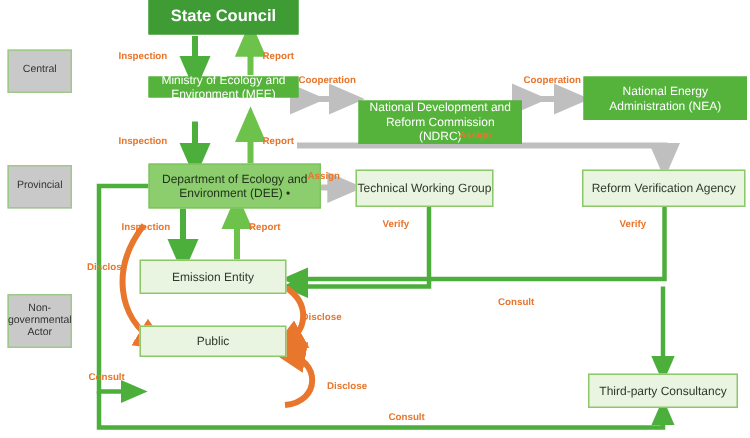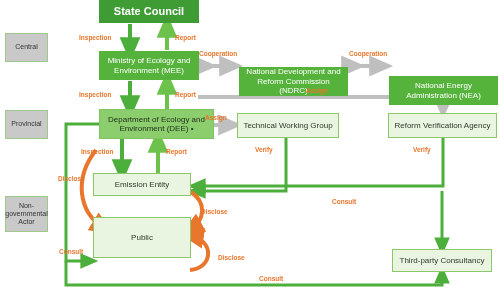--- a/index.html
+++ b/index.html
@@ -80,35 +80,35 @@
 
     <path d="M190 270 C 214 268, 214 240, 191 236" fill="none" stroke="#e8762c" stroke-width="4" marker-end="url(#ahO)"></path>
   </svg>
 
   <div class="node cat" style="left:5px;top:33px;width:43px;height:29px;">Central</div>
   <div class="node cat" style="left:5px;top:110px;width:43px;height:29px;">Provincial</div>
   <div class="node cat" style="left:5px;top:196px;width:43px;height:36px;padding:0 2px;">Non-governmental Actor</div>
 
   <div class="node lvl-dark" style="left:99px;top:0px;width:100px;height:23px;">State Council</div>
 
-  <div class="node lvl-mid" style="left:99px;top:51px;width:100px;height:29px;padding:0 3px;">Ministry of Ecology and Environment (MEE)</div>
+  <div class="node lvl-mid" style="left:99px;top:51px;width:100px;height:14px;padding:0 3px;">Ministry of Ecology and Environment (MEE)</div>
 
   <div class="node lvl-mid" style="left:239px;top:67px;width:109px;height:29px;padding:0 3px;">National Development and Reform Commission (NDRC)</div>
 
-  <div class="node lvl-mid" style="left:389px;top:51px;width:109px;height:29px;padding:0 3px;margin-top:25px;">National Energy Administration (NEA)</div>
+  <div class="node lvl-mid" style="left:389px;top:51px;width:109px;height:29px;padding:0 3px;">National Energy Administration (NEA)</div>
 
   <div class="node lvl-soft" style="left:99px;top:109px;width:115px;height:30px;padding:0 3px;">Department of Ecology and Environment (DEE) •</div>
 
-  <div class="node lvl-pale" style="left:237px;top:113px;width:102px;height:25px;">Technical Working Group</div>
+  <div class="node lvl-pale" style="left:237px;top:113px;width:92px;height:25px;">Technical Working Group</div>
 
   <div class="node lvl-pale" style="left:388px;top:113px;width:109px;height:25px;">Reform Verification Agency</div>
 
   <div class="node lvl-pale" style="left:93px;top:173px;width:98px;height:23px;text-align:right;">Emission Entity</div>
 
-  <div class="node lvl-pale" style="left:93px;top:217px;width:98px;height:41px;">Public</div>
+  <div class="node lvl-pale" style="left:93px;top:217px;width:98px;height:21px;">Public</div>
 
 
   <div class="node lvl-pale" style="left:392px;top:249px;width:100px;height:23px;">Third-party Consultancy</div>
 
   <div class="lbl" style="left:79px;top:34px;">Inspection</div>
   <div class="lbl" style="left:175px;top:34px;">Report</div>
 
   <div class="lbl" style="left:199px;top:50px;">Cooperation</div>
   <div class="lbl" style="left:349px;top:50px;">Cooperation</div>
 

